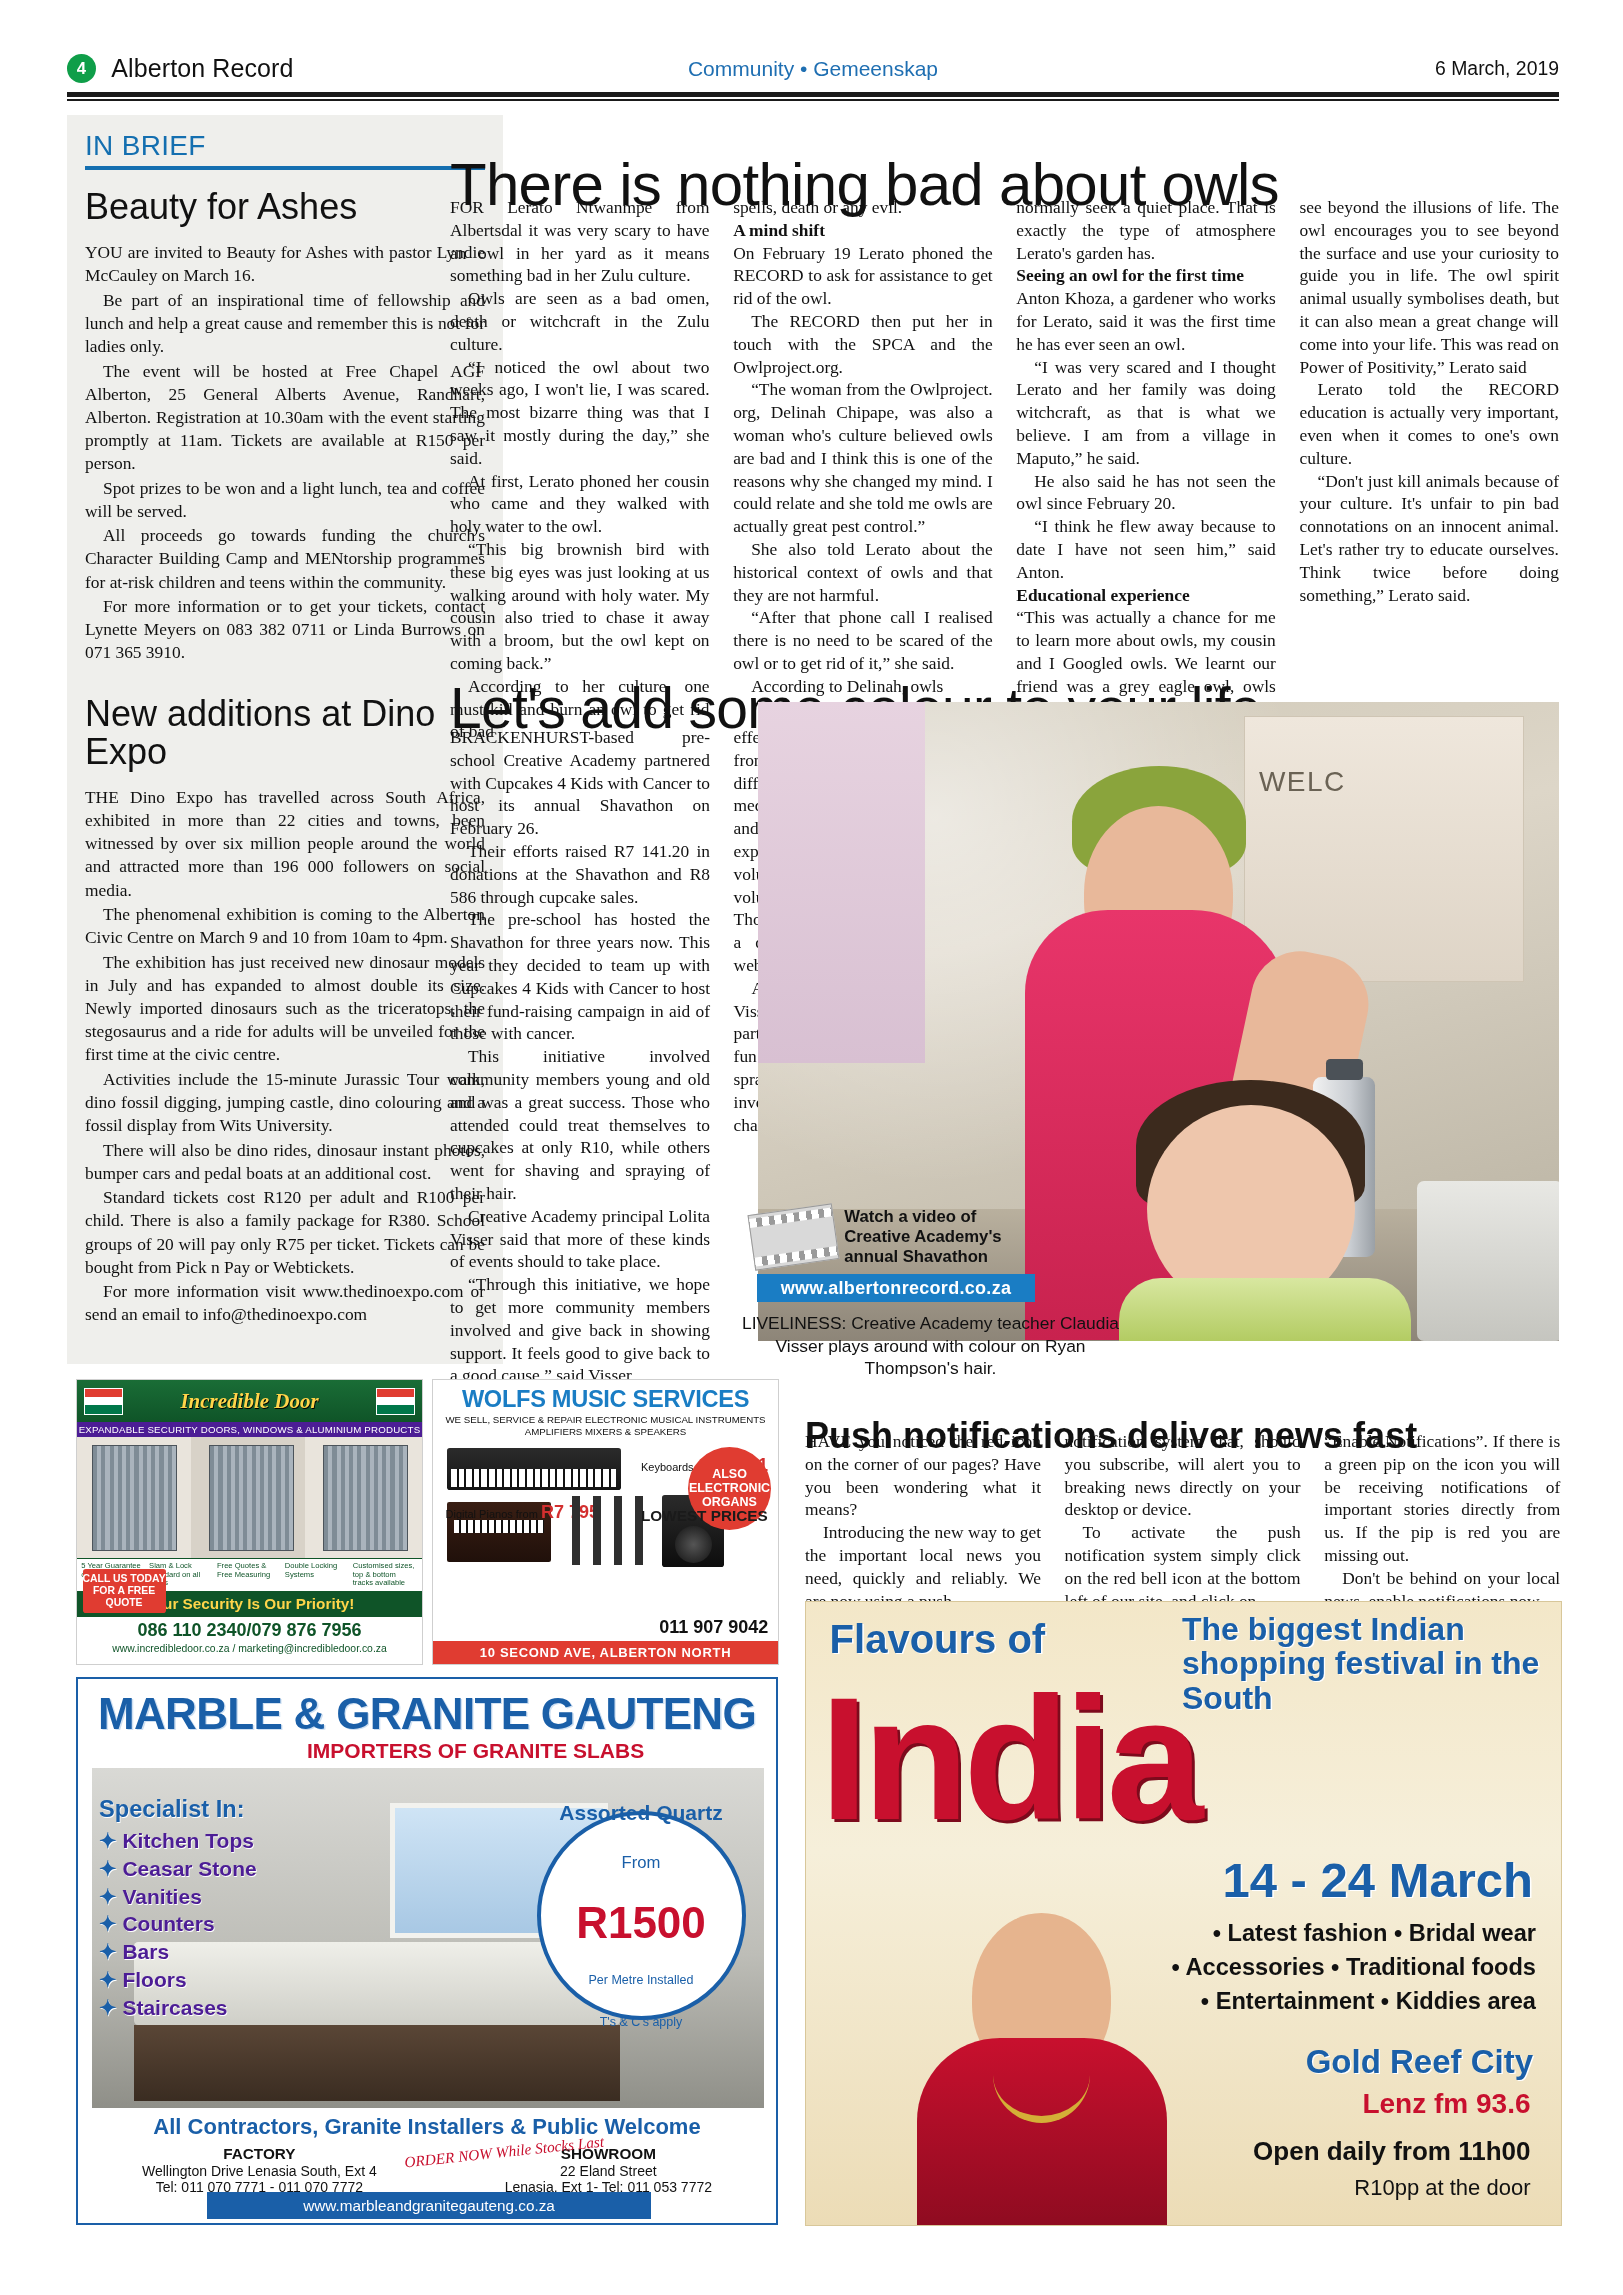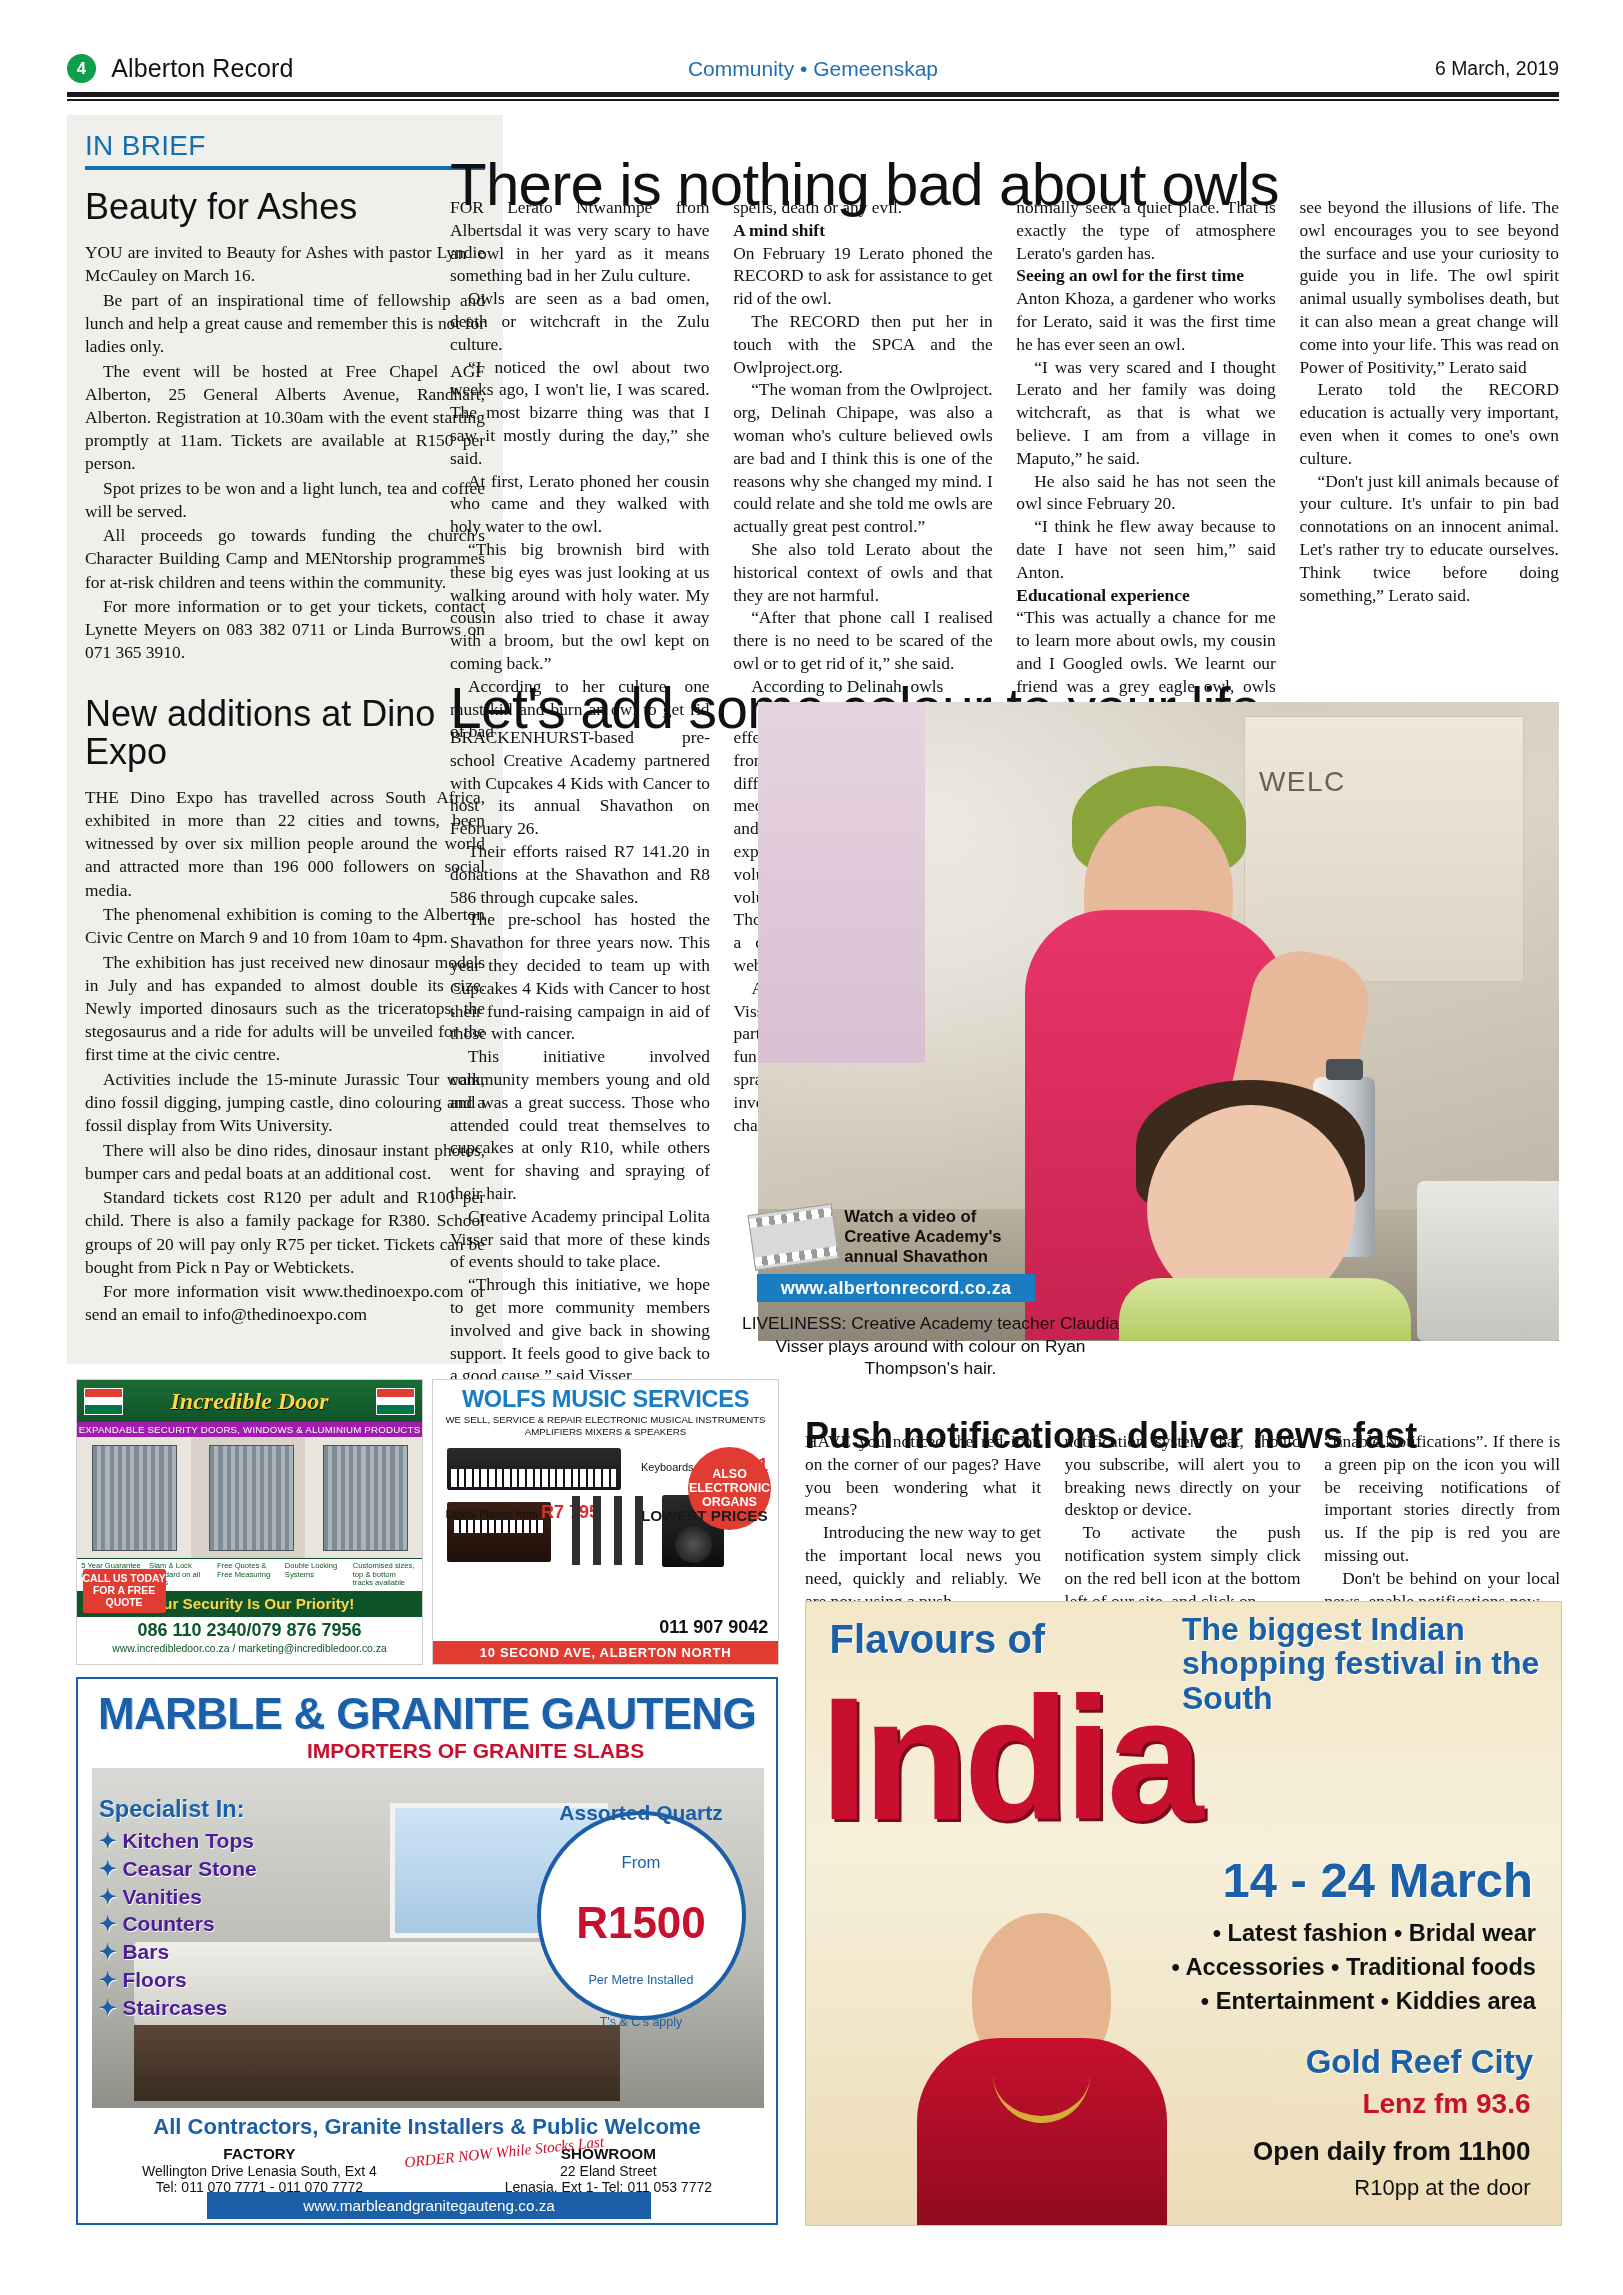--- a/index.html
+++ b/index.html
@@ -370,26 +370,26 @@
     background: linear-gradient(180deg,#e03c31 33%,#ffffff 33% 66%,#007749 66%);
     border: 0.7px solid #fff;
     flex: 0 0 auto;
   }
   .door-title {
     flex: 1;
     text-align: center;
     font-family: "Liberation Serif", serif;
     font-style: italic;
     font-weight: bold;
-    font-size: 24px;
+    font-size: 21px;
     color: #ffd54a;
     text-shadow: 0.7px 0.7px 0 #000;
   }
   .door-sub {
-    background: #a21caf; color: #fff;
+    background: #4c1d95; color: #fff;
     font-family: "Liberation Sans", sans-serif;
     font-size: 9.7px; text-align: center; padding: 2.1px 0;
     letter-spacing: 0.2px;
   }
   .door-img {
     height: 121px;
     background:
       linear-gradient(90deg,#e9e4dc 0 33%, #d8d2c8 33% 66%, #e9e4dc 66%);
     position: relative;
     border-bottom: 1.4px solid #0f5428;

